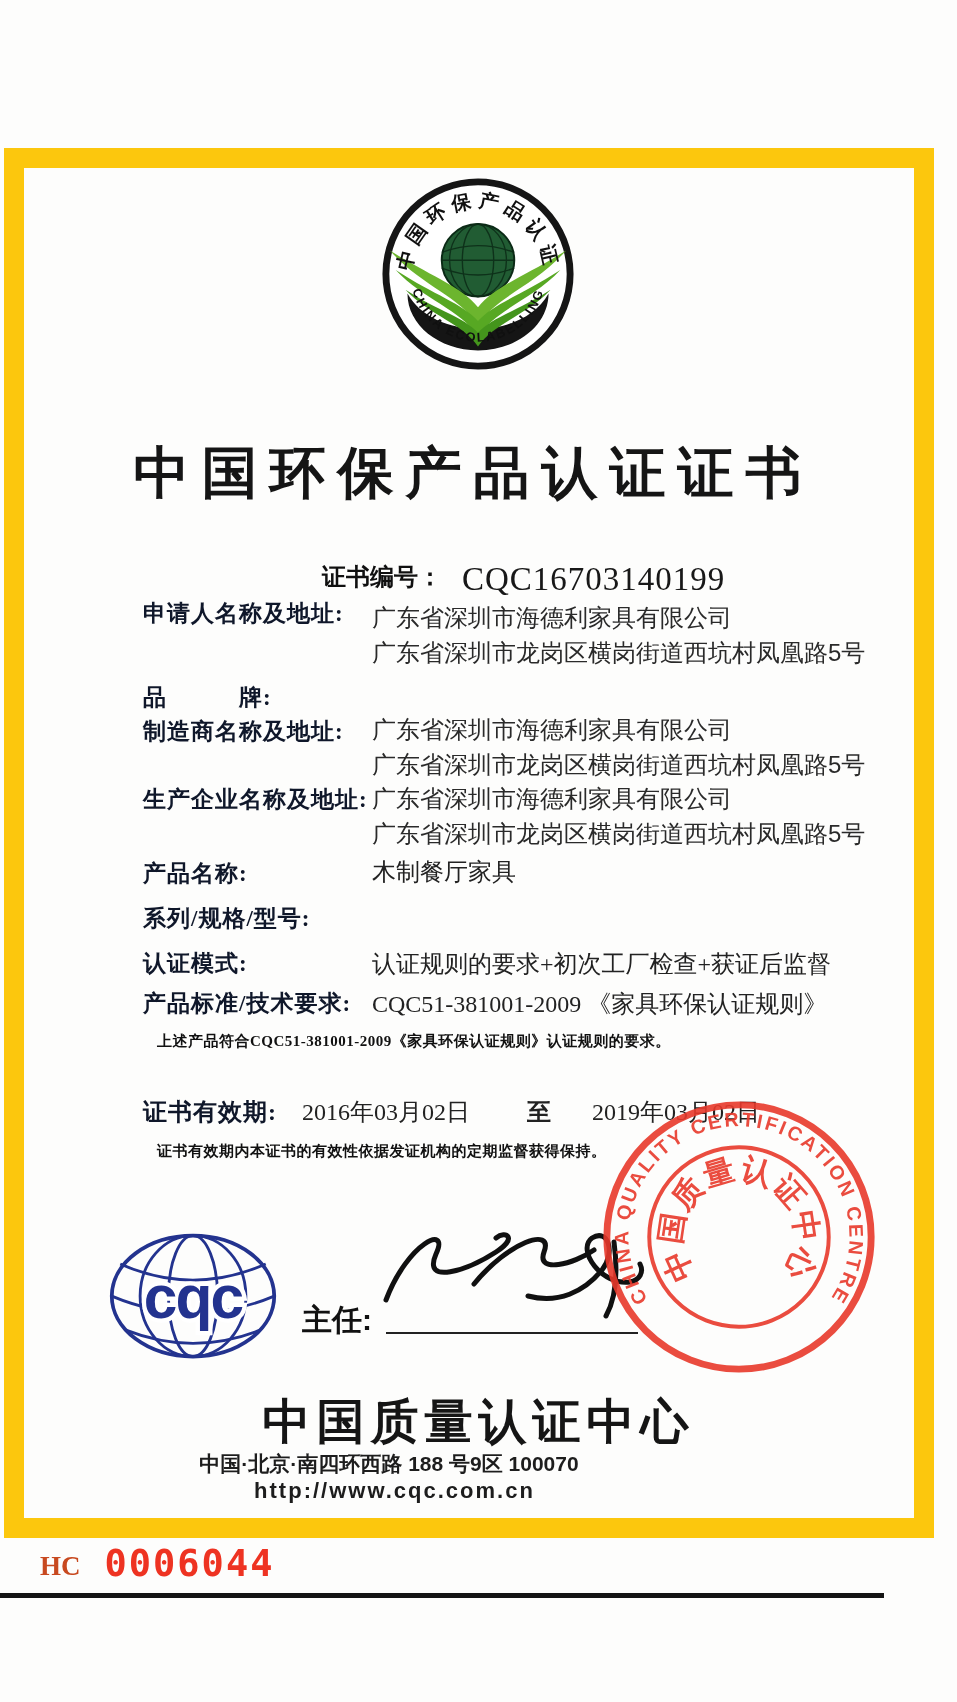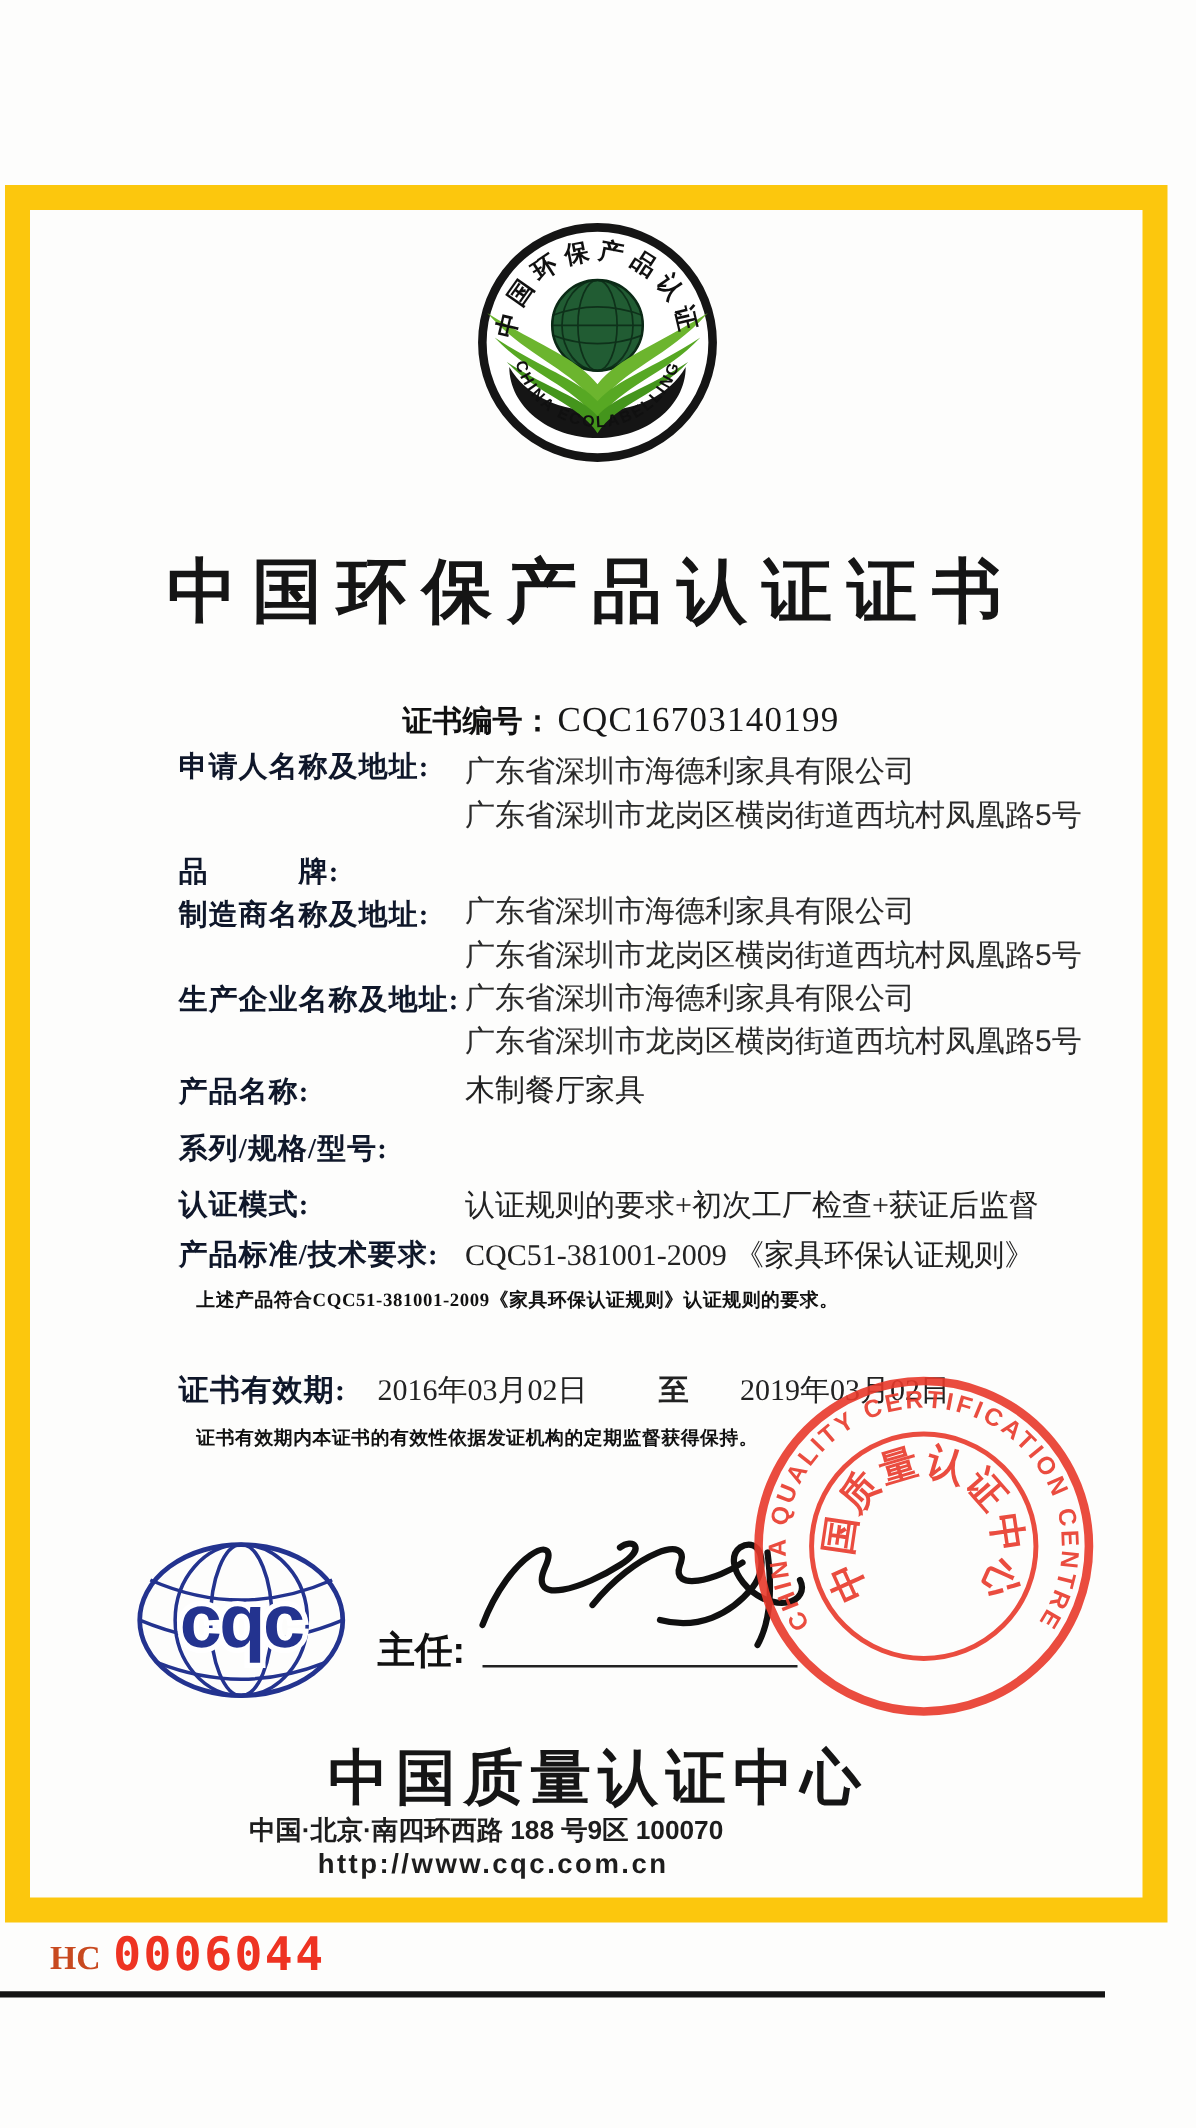--- a/index.html
+++ b/index.html
@@ -13,21 +13,21 @@
   .page{position:relative;width:957px;height:1702px;background:#fdfdfc;overflow:hidden;
         font-family:"Liberation Serif", serif;color:#1a1a1a}
   .frame{position:absolute;left:4px;top:148px;width:930px;height:1390px;
          border:20px solid var(--frame-yellow)}
   .abs{position:absolute}
   .eco-logo{left:380px;top:176px;width:196px;height:196px}
   .title{left:0;top:436px;width:947px;text-align:center;
          font-family:"Liberation Sans", sans-serif;font-weight:900;font-size:56px;
          letter-spacing:12px;color:#151515;white-space:nowrap}
   .certno-label{left:322px;top:561px;font-weight:bold;font-size:24px;color:#101010}
-  .certno-value{left:446px;top:561px;font-size:28px;letter-spacing:1px;color:#181818}
+  .certno-value{left:462px;top:561px;font-size:33px;letter-spacing:1px;color:#181818}
   .flabel{left:143px;font-weight:bold;font-size:23px;letter-spacing:1px;color:#0f172a;white-space:nowrap}
   .fvalue{left:372px;font-size:24px;color:#222;white-space:nowrap}
   .addr div{font-family:"Liberation Sans", sans-serif;color:#2a2a2a;line-height:35px}
   .small-val{font-size:20px;line-height:30px}
   .para{left:157px;width:786px;font-size:15px;font-weight:600;line-height:34px;
         letter-spacing:.5px;color:#111;white-space:normal}
   .nowrap{white-space:nowrap}
   .sig-line{left:386px;top:1332px;width:252px;height:2px;background:#222}
   .director{left:302px;top:1300px;font-family:"Liberation Sans", sans-serif;
             font-weight:600;font-size:30px;color:#111}
@@ -44,21 +44,21 @@
                fill:var(--cqc-blue);stroke:#fff;stroke-width:9px;paint-order:stroke;
                letter-spacing:-2px}
   .footer-org{left:0;top:1390px;width:957px;text-align:center;
               font-family:"Liberation Sans", sans-serif;font-weight:700;font-size:48px;
               letter-spacing:6px;color:#151515}
   .footer-addr{left:0;top:1450px;width:778px;text-align:center;
                font-family:"Liberation Sans", sans-serif;font-weight:600;font-size:21px;color:#1d1d1d}
   .footer-url{left:0;top:1478px;width:789px;text-align:center;
               font-family:"Liberation Sans", sans-serif;font-weight:600;font-size:22px;
               letter-spacing:2px;color:#1d1d1d}
-  .serial{left:40px;top:1545px;display:flex;align-items:flex-end;gap:10px}
+  .serial{left:40px;top:1545px;display:flex;align-items:flex-end;gap:24px}
   .serial-prefix{font-size:27px;color:var(--serial-orange);font-weight:600}
   .serial-number{font-family:"DejaVu Sans Mono", monospace;font-weight:bold;font-size:37px;
                  letter-spacing:2px;color:var(--serial-red);line-height:1}
   .scan-edge{left:0;top:1593px;width:884px;height:5px;background:#141414}
 </style>
 </head>
 <body>
 
 <div class="page">
 

